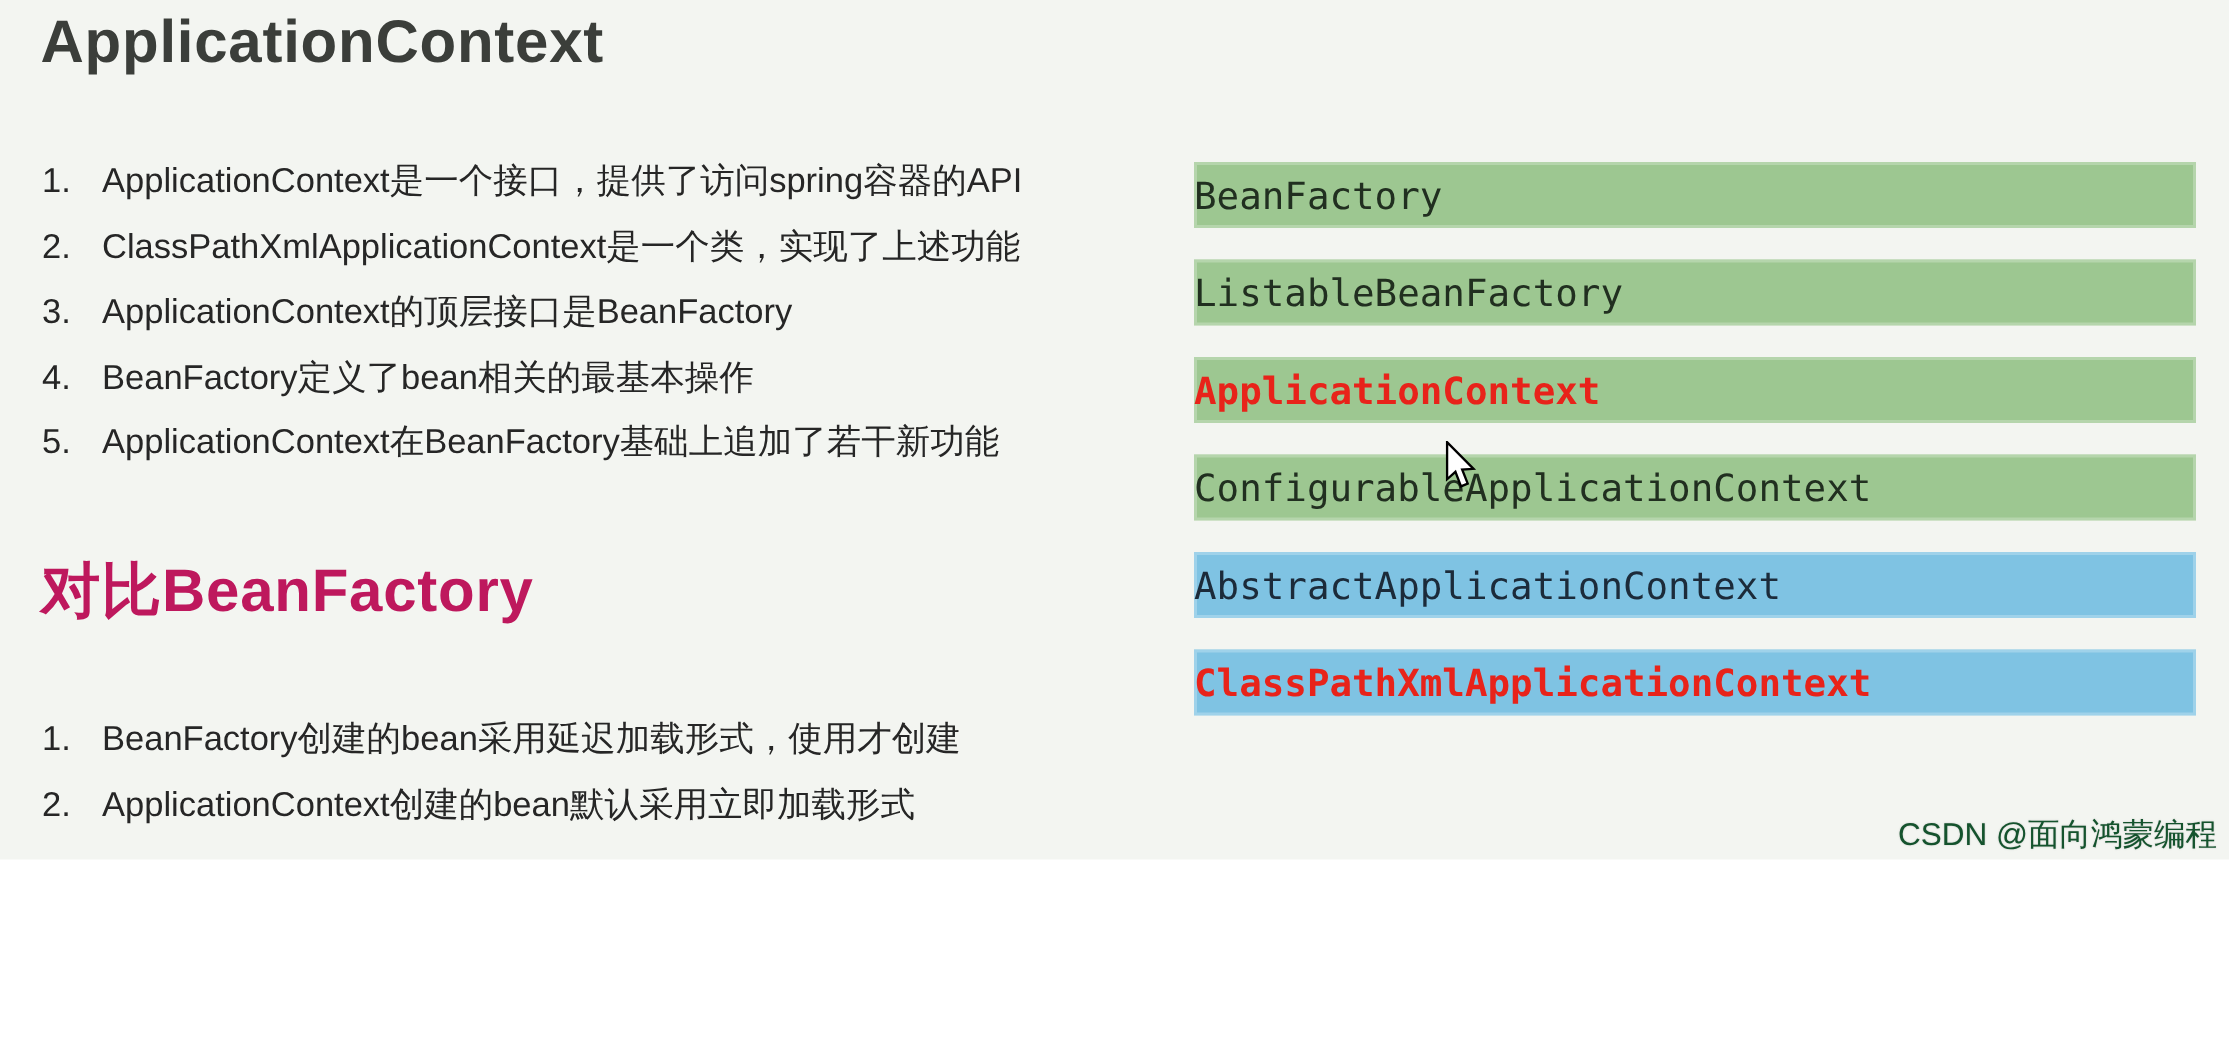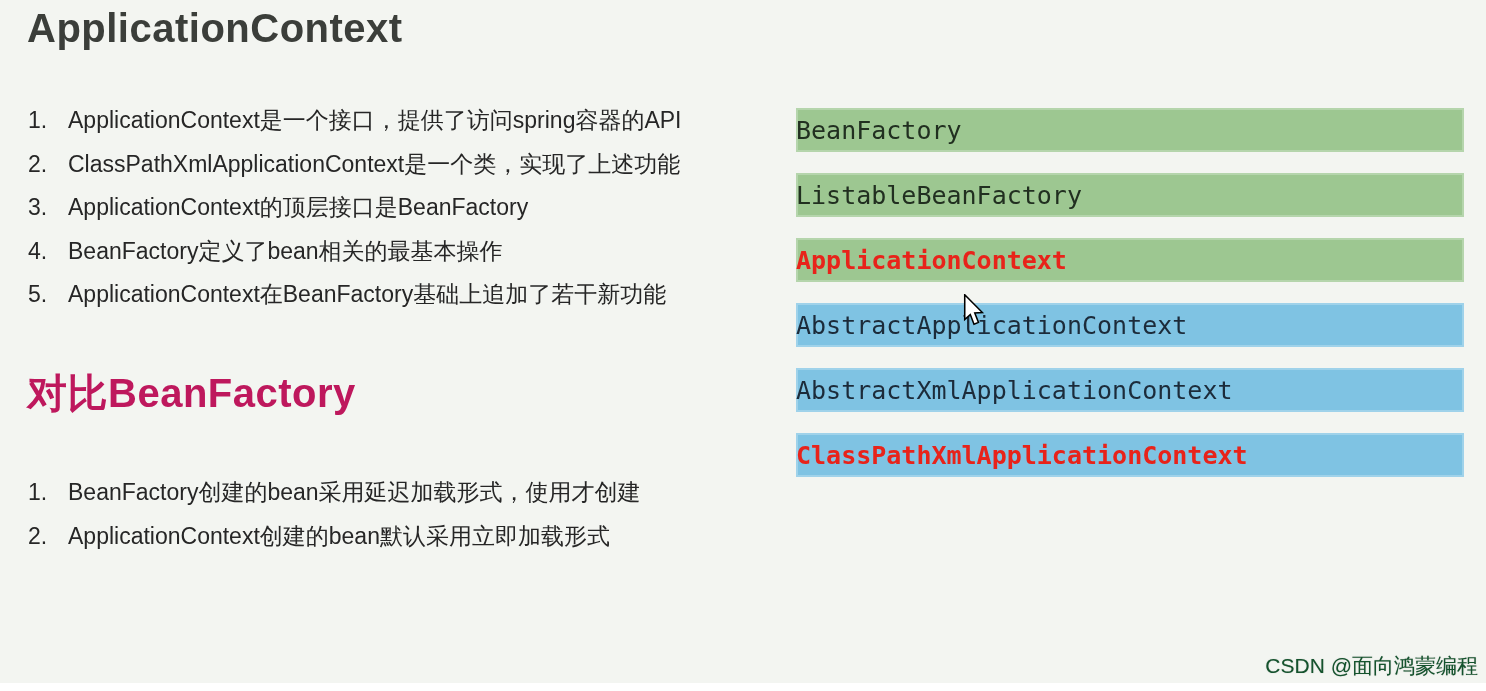--- a/index.html
+++ b/index.html
@@ -1,18 +1,18 @@
 <!DOCTYPE html>
 <html><head>
 <meta charset="utf-8">
 <style>
   html,body{margin:0;padding:0;}
   .slide{
     position:relative;
-    width:1486px;height:683px;
+    width:1486px;height:573px;
     background:#f3f5f1;
     overflow:hidden;
     font-family:"Liberation Sans", sans-serif;
   }
   .title{
     position:absolute;left:27px;top:6px;margin:0;
     font-size:40px;font-weight:700;color:#3b3e3a;
     letter-spacing:0.5px;
   }
   .points{
@@ -101,30 +101,30 @@
       </div>
 
       <div class="bar c-green">
         <span>ListableBeanFactory</span>
       </div>
 
       <div class="bar c-green highlight">
         <span>ApplicationContext</span>
       </div>
 
+      <div class="bar c-green">
+        <span>ConfigurableApplicationContext</span>
+      </div>
 
       <div class="bar c-blue">
         <span>AbstractApplicationContext</span>
       </div>
 
 
 
-      <div class="bar c-blue">
-        <span>AbstractXmlApplicationContext</span>
-      </div>
 
       <div class="bar c-blue highlight">
         <span>ClassPathXmlApplicationContext</span>
       </div>
     </div>
 
   <svg class="cursor" viewBox="0 0 14 22" xmlns="http://www.w3.org/2000/svg">
     <path d="M1,0.5 L1,16.5 L4.6,13.3 L7.0,19.6 L9.9,18.4 L7.5,12.3 L12.4,12.0 Z" fill="#ffffff" stroke="#000000" stroke-width="1"></path>
   </svg>
 

